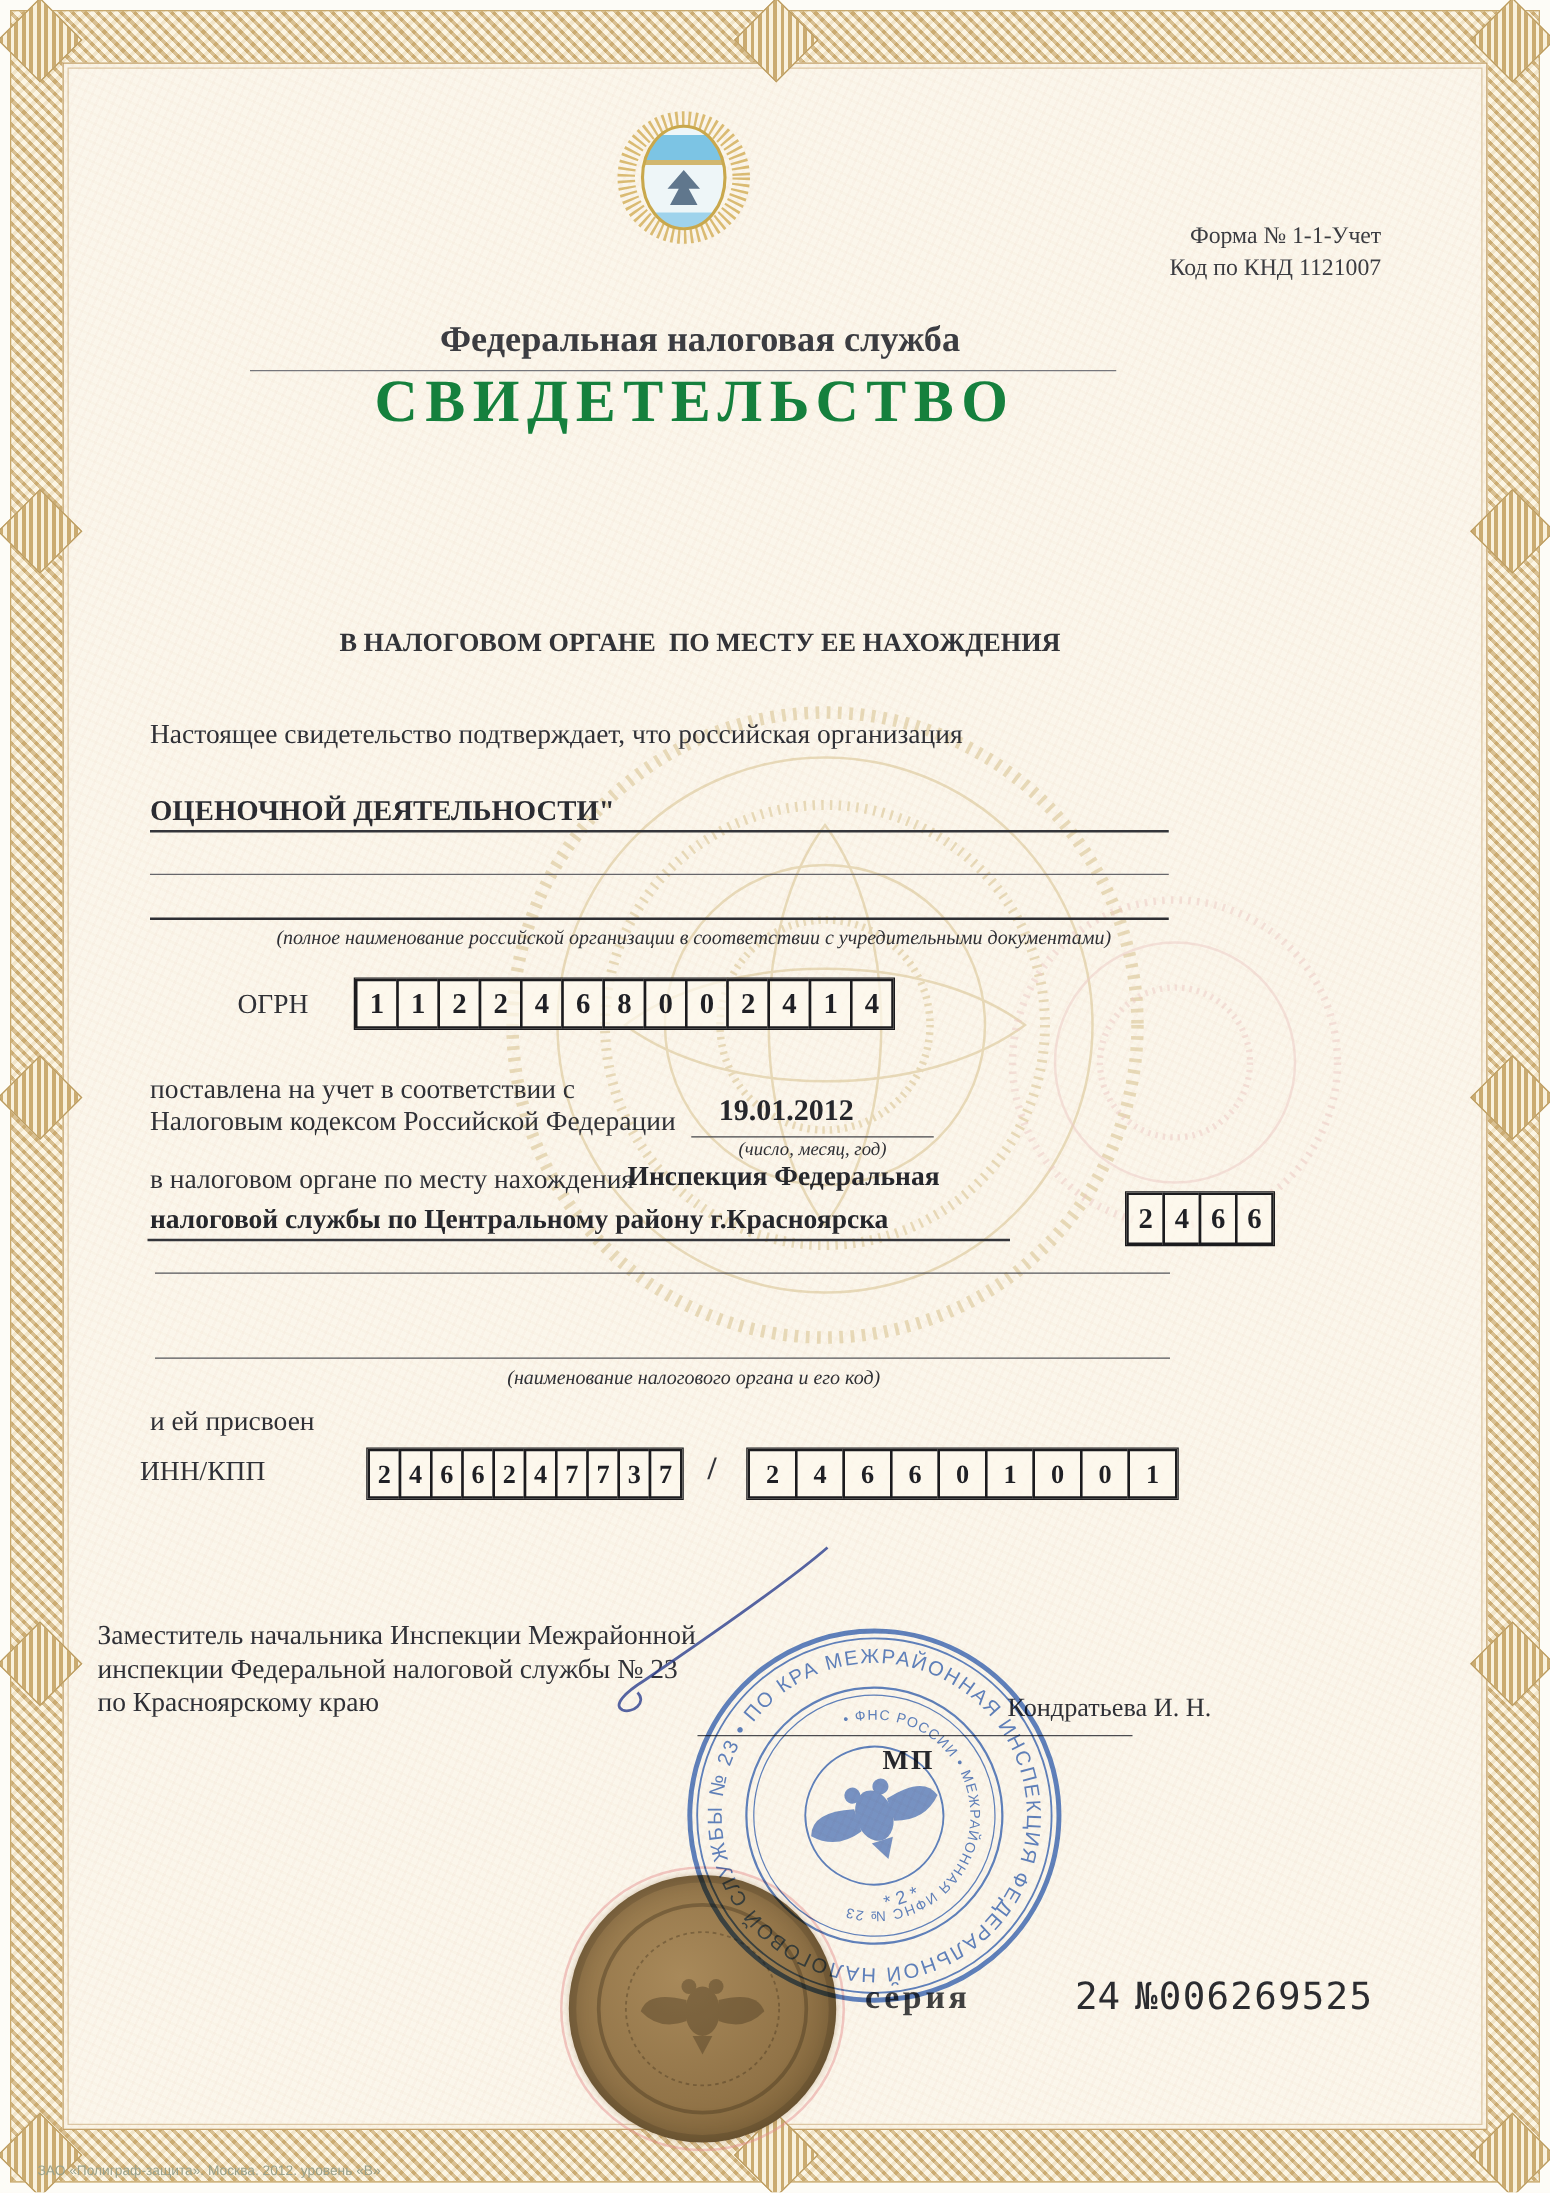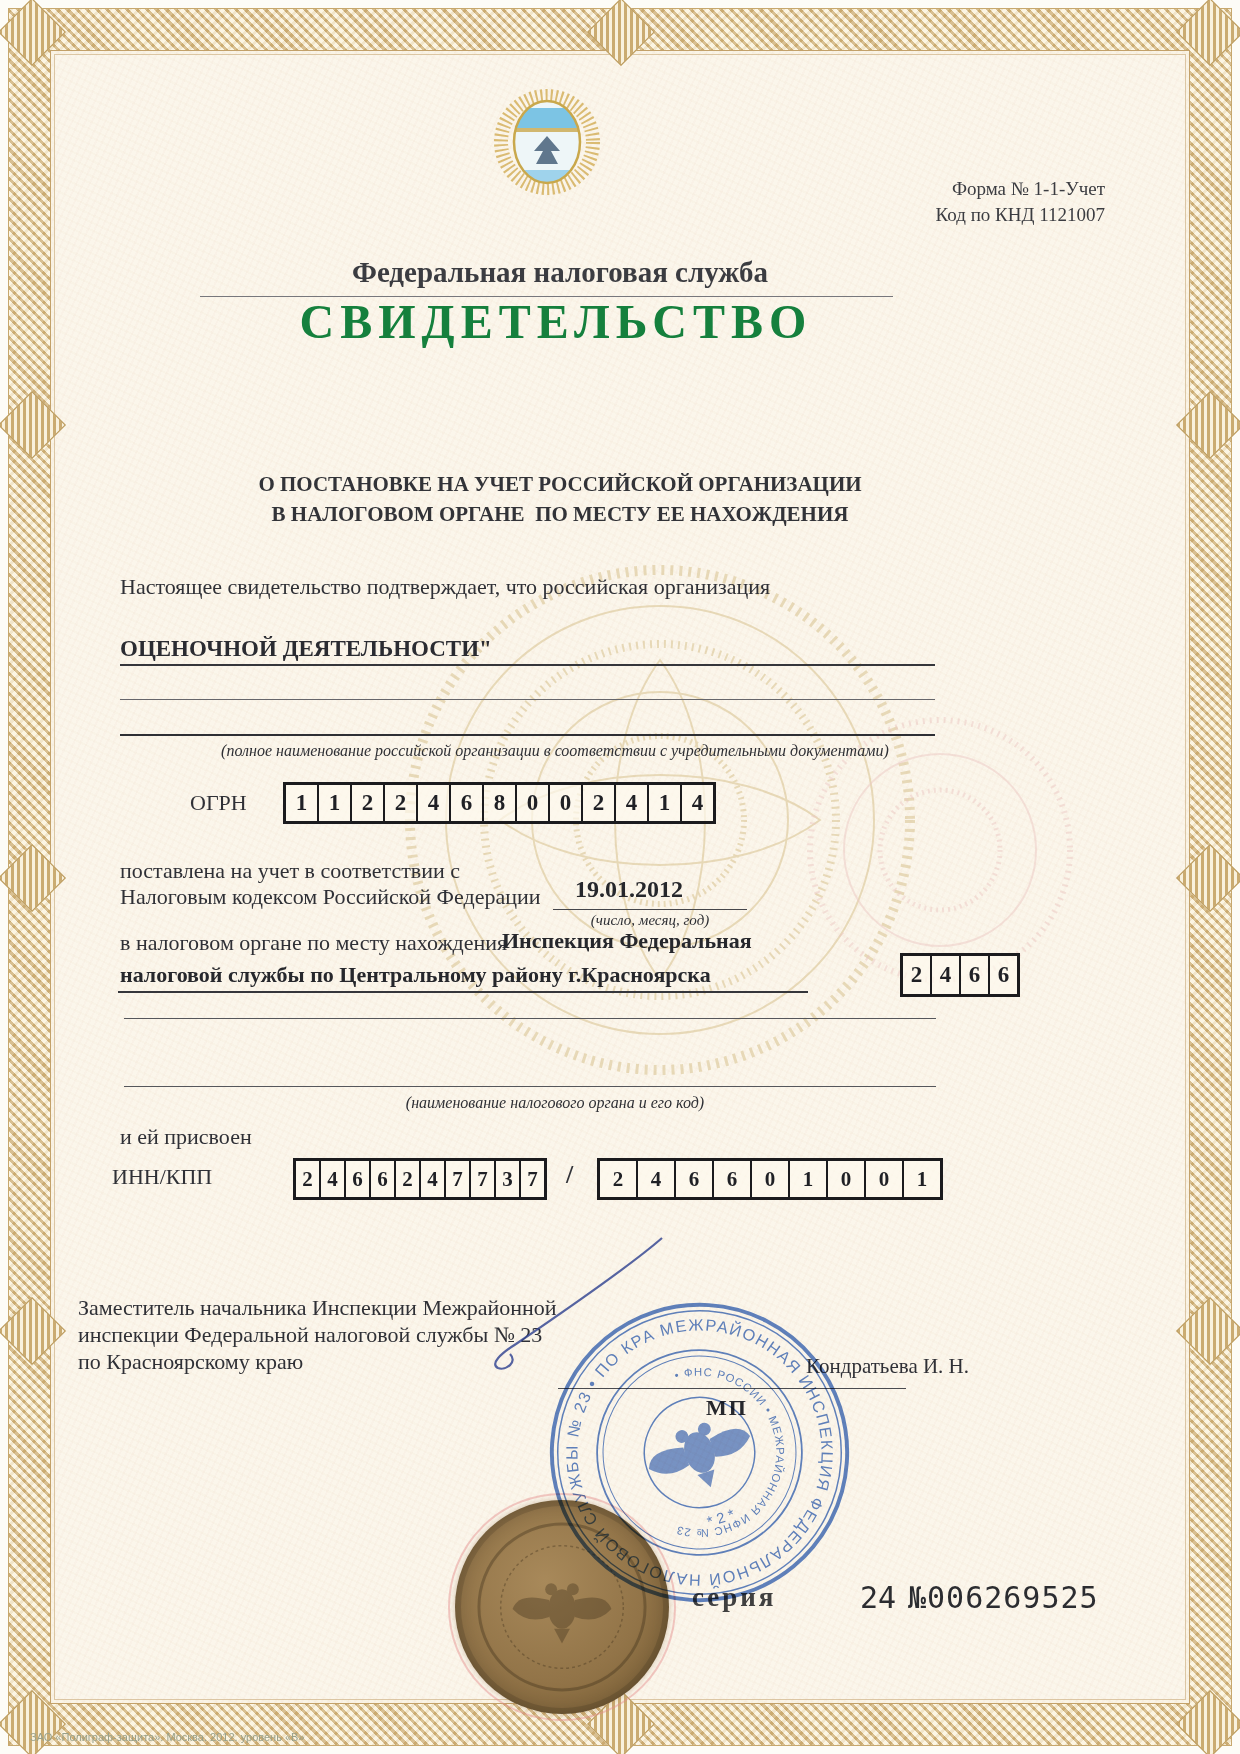--- a/index.html
+++ b/index.html
@@ -182,21 +182,20 @@
   </svg>
 
   <div class="abs txt form-info">
     <div>Форма № 1-1-Учет</div>
     <div>Код по КНД 1121007</div>
   </div>
 
   <div class="abs txt agency">Федеральная налоговая служба</div>
   <div class="abs rule rule-agency"></div>
   <div class="abs txt big-title">СВИДЕТЕЛЬСТВО</div>
-  <div class="abs txt subtitle">О ПОСТАНОВКЕ НА УЧЕТ РОССИЙСКОЙ ОРГАНИЗАЦИИ</div>
   <div class="abs txt body-line confirm">Настоящее свидетельство подтверждает, что российская организация</div>
 
   <div class="abs txt subtitle subtitle2">В НАЛОГОВОМ ОРГАНЕ  ПО МЕСТУ ЕЕ НАХОЖДЕНИЯ</div>
   <div class="abs rule-org1 abs" style="position:absolute;"></div>
   <div class="abs txt org-name org2">ОЦЕНОЧНОЙ ДЕЯТЕЛЬНОСТИ"</div>
   <div class="abs rule rule-org2"></div>
   <div class="abs rule rule-b1"></div>
   <div class="abs rule rule-b2"></div>
   <div class="abs txt caption org-caption">(полное наименование российской организации в соответствии с учредительными документами)</div>
 

